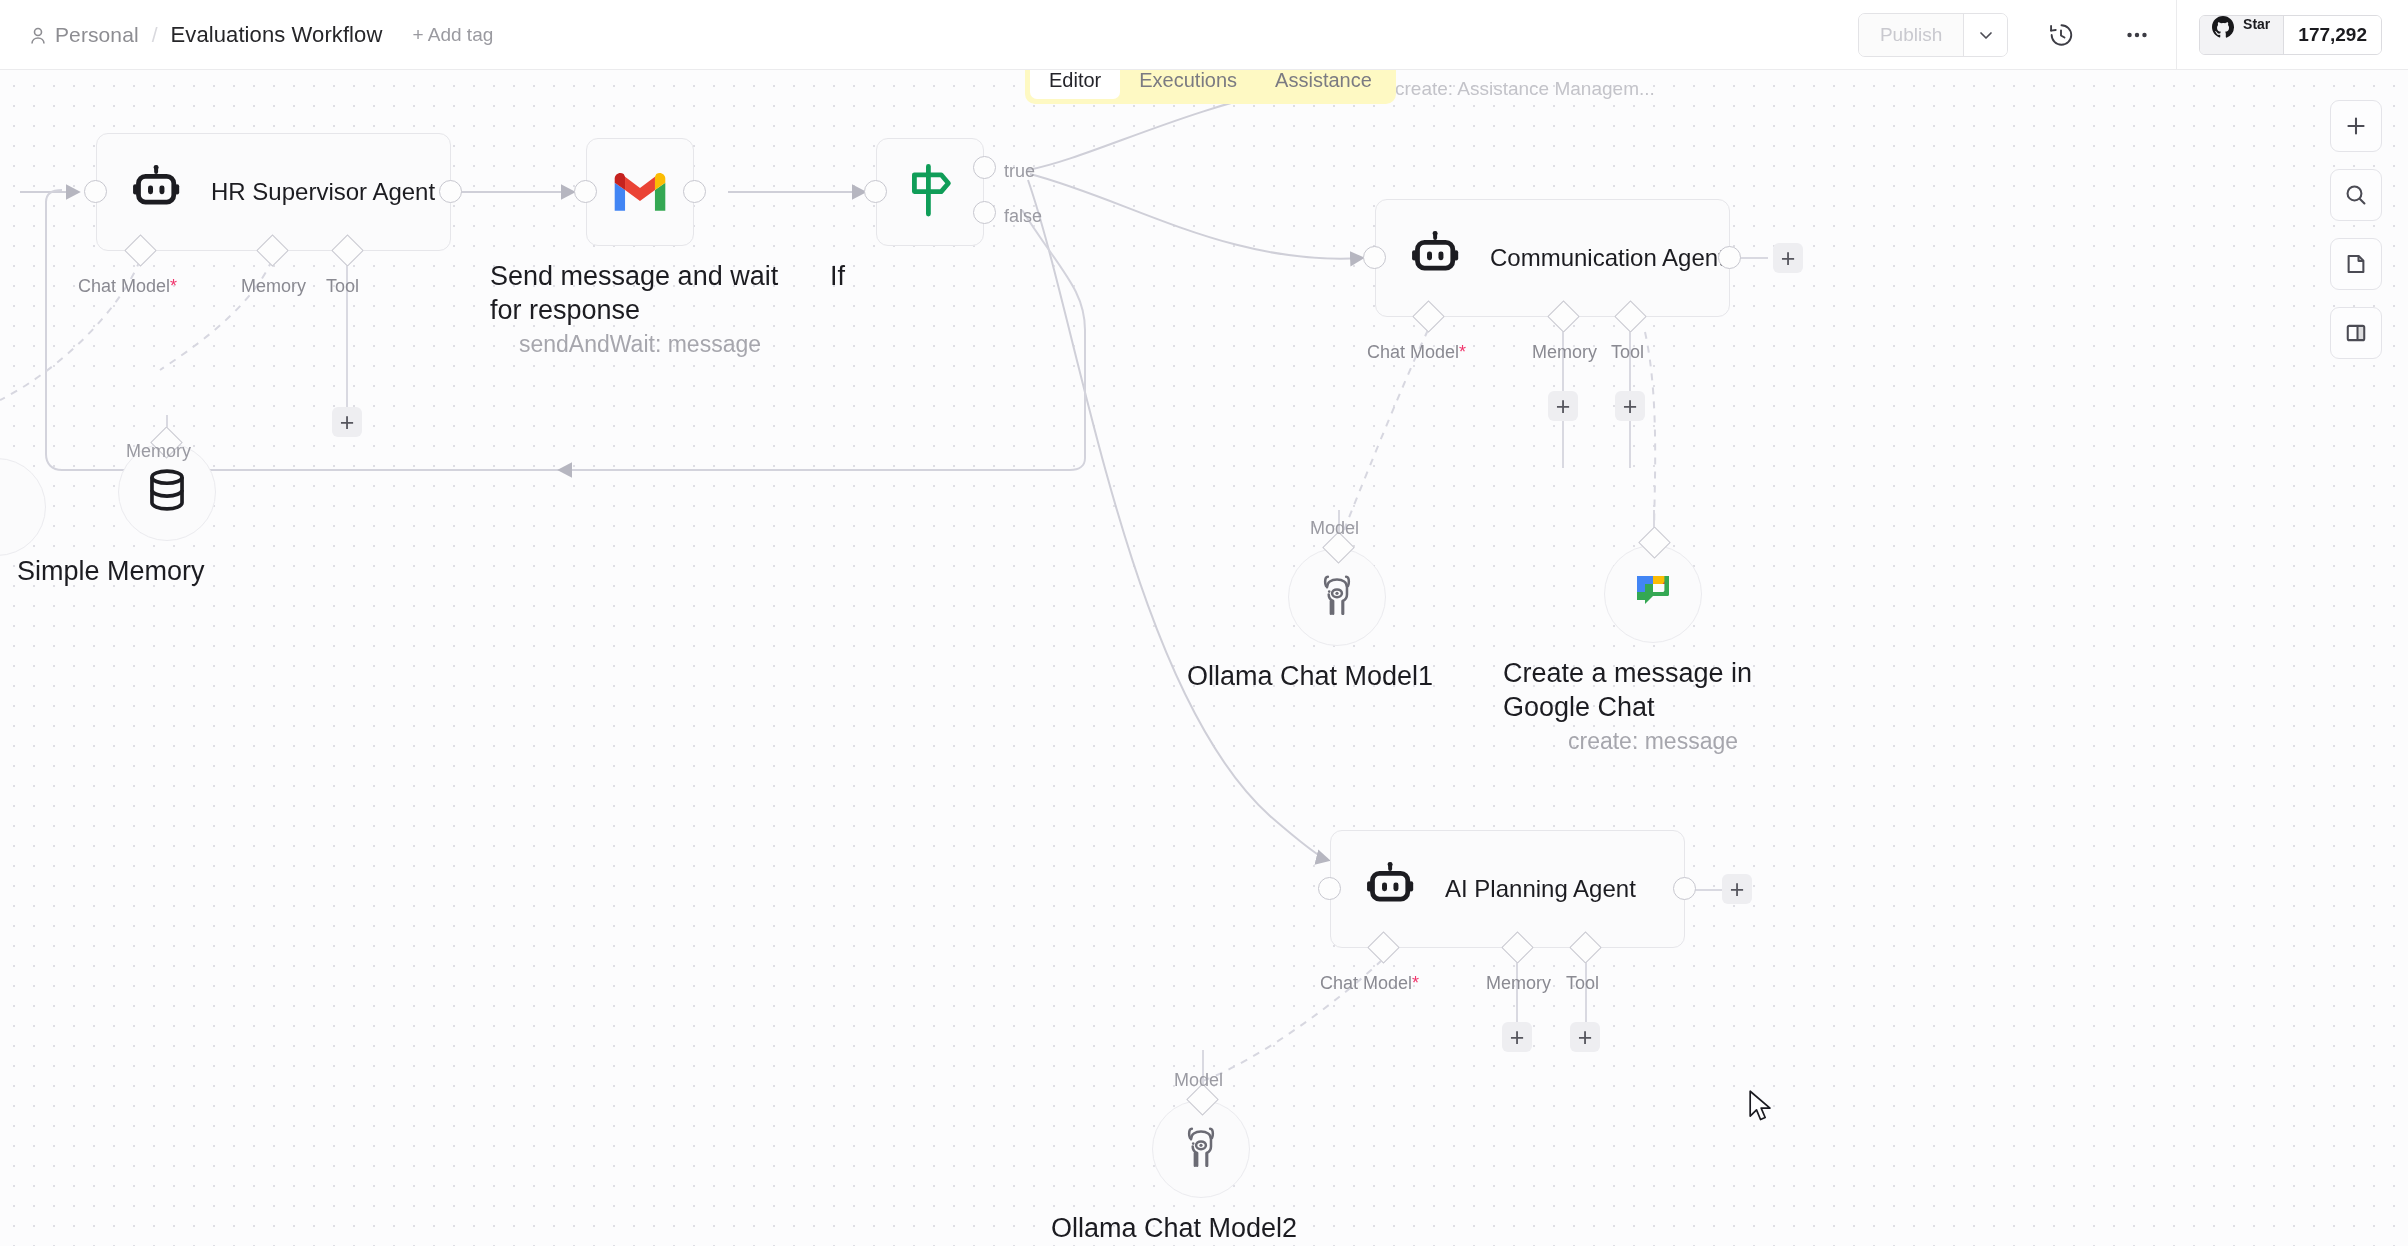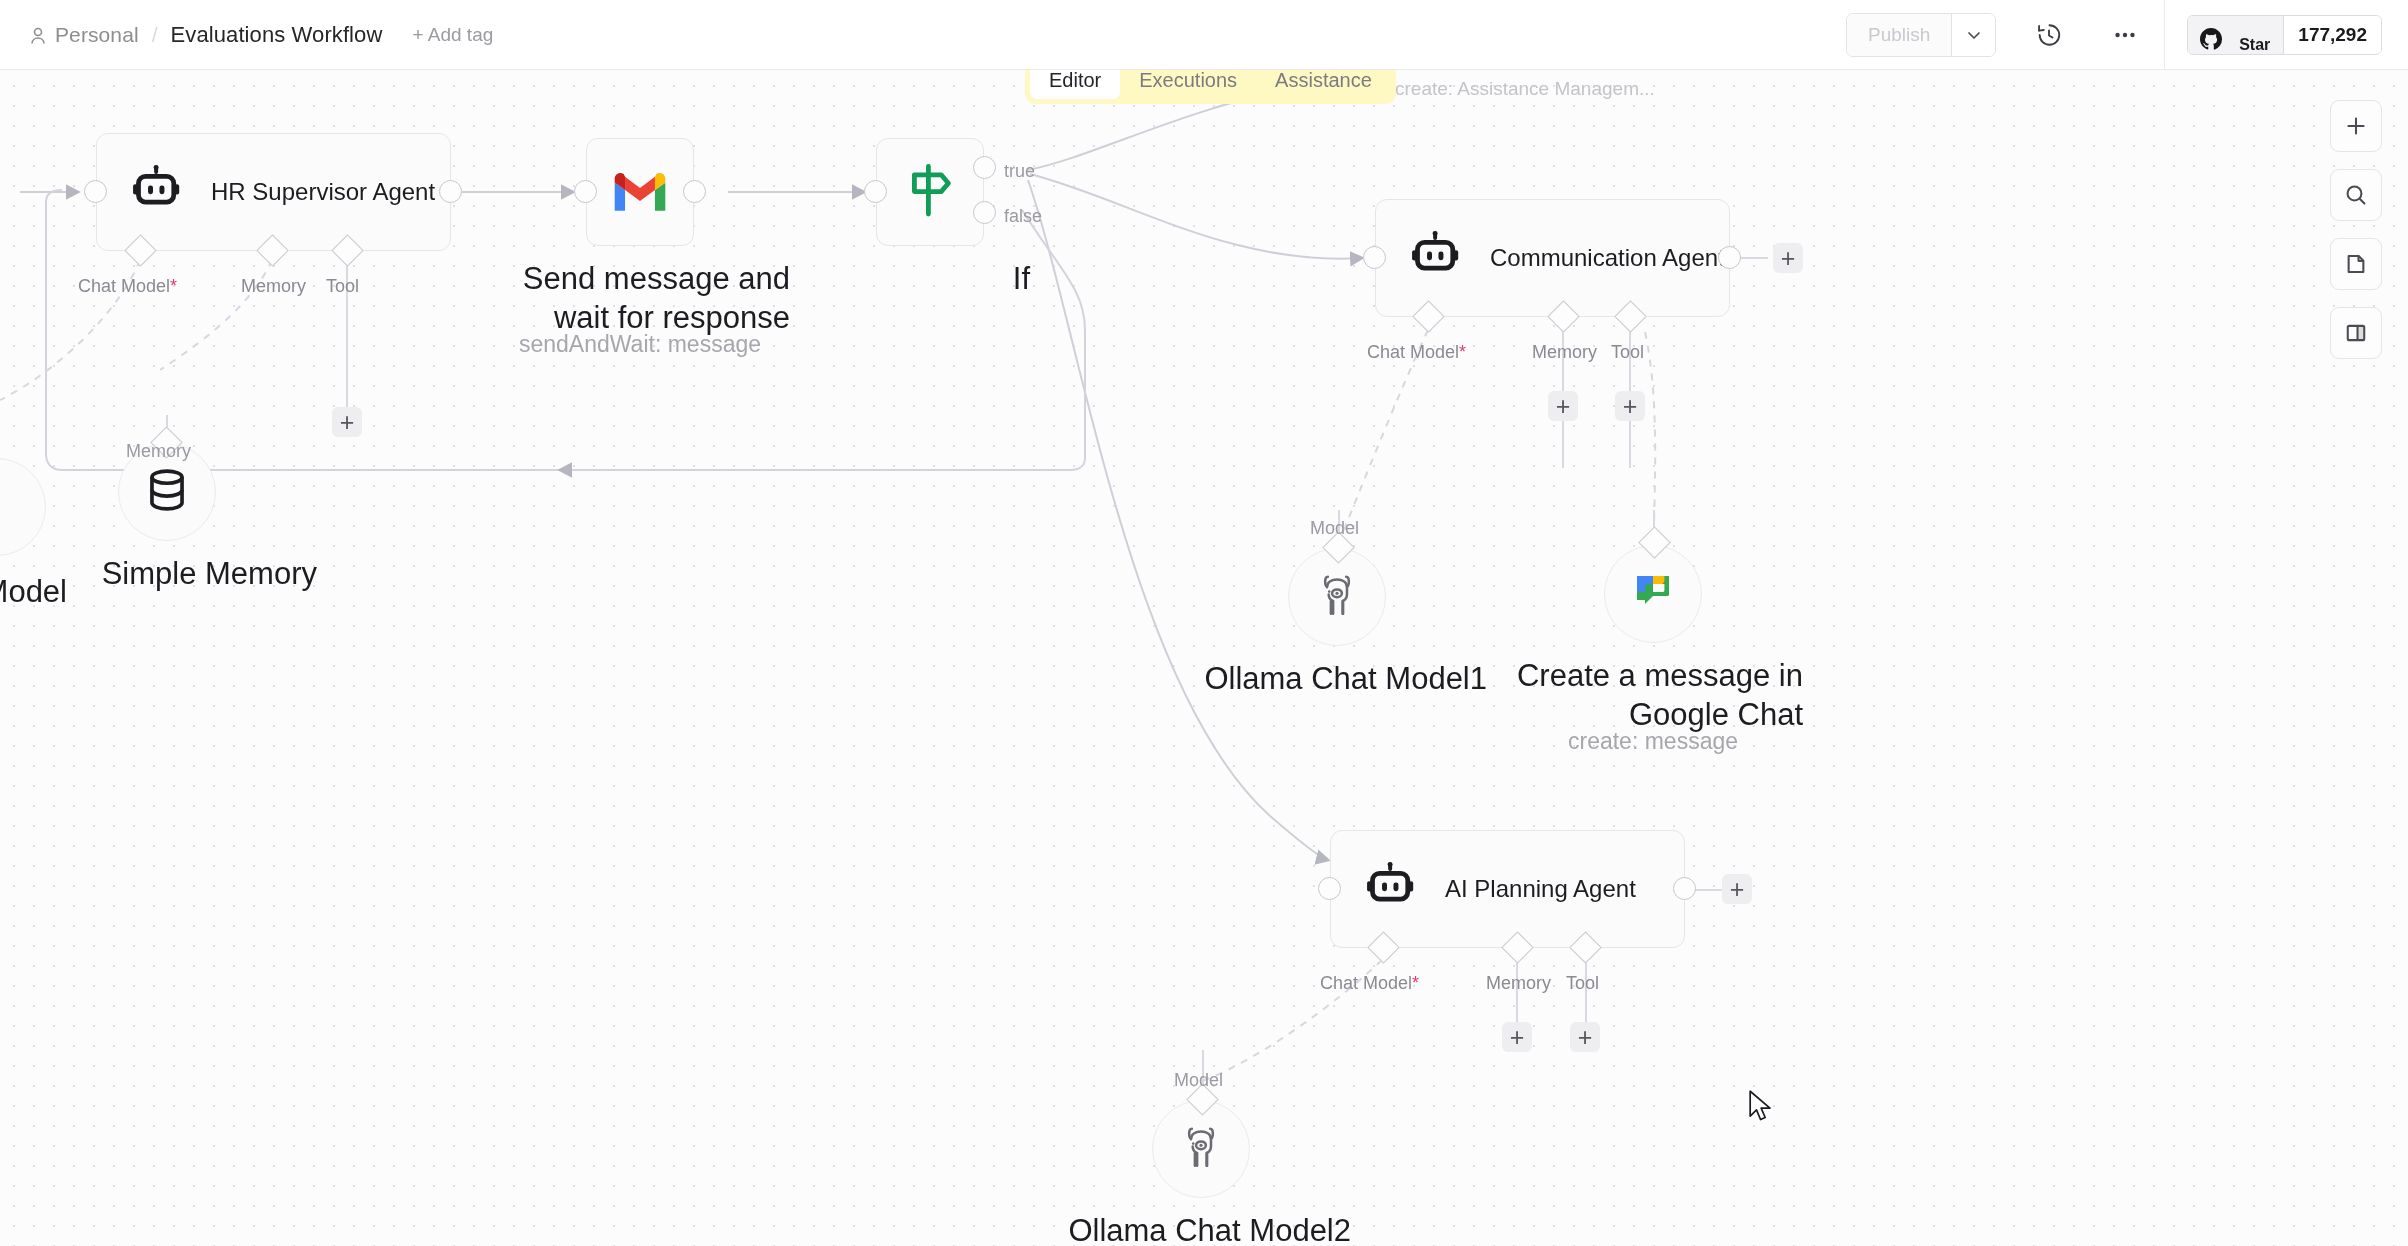--- a/index.html
+++ b/index.html
@@ -53,22 +53,22 @@
   .icon-btn{
     width:50px;height:50px; display:flex;align-items:center;justify-content:center;
     cursor:pointer; border-radius:7px;
   }
   .hdr-divider{ width:1px; height:70px; background:#ebebed; margin:0 22px 0 14px; }
   .gh-wrap{
     display:flex; align-items:stretch; height:40px; margin-right:26px;
     border:1px solid #dcdce0; border-radius:6px; overflow:hidden;
   }
   .gh-star{
-    display:flex; align-items:flex-end; gap:17px; padding:0 13px 0 12px;
-    background:#f3f3f5; font-size:16px; color:#1b1b1f; font-weight:bold;
+    display:flex; align-items:flex-start; gap:9px; padding:0 13px 0 12px;
+    background:#f3f3f5; font-size:14px; color:#1b1b1f; font-weight:bold;
     cursor:pointer;
   }
   .gh-count{
     display:flex;align-items:center; padding:0 14px; background:#ffffff;
     font-size:19px; color:#1b1b1f; font-weight:bold;
     border-left:1px solid #dcdce0;
   }
 
   
   #tabstrip{
@@ -109,21 +109,21 @@
     border-radius:12px;
     display:flex; align-items:center;
   }
   .agent-box{ width:355px; height:118px; padding-left:34px; gap:26px; }
   .sq-box{ width:108px; height:108px; justify-content:center; }
 
   .node-title{
     font-size:24px; color:#1c1c21; line-height:1.22; font-weight:normal;
   }
   .node-caption{
-    position:absolute; text-align:right; font-size:31px; color:#1c1c21;
+    position:absolute; text-align:left; font-size:27px; color:#1c1c21;
     line-height:1.25; width:300px; left:50%; transform:translateX(-50%);
   }
   .node-subcaption{
     position:absolute; text-align:center; font-size:23px; color:#a6a6ad;
     width:340px; left:50%; transform:translateX(-50%);
   }
 
   .circle-node{
     width:98px;height:98px; border-radius:50%;
     background:#fbfbfc; border:1px solid #ebebef;

